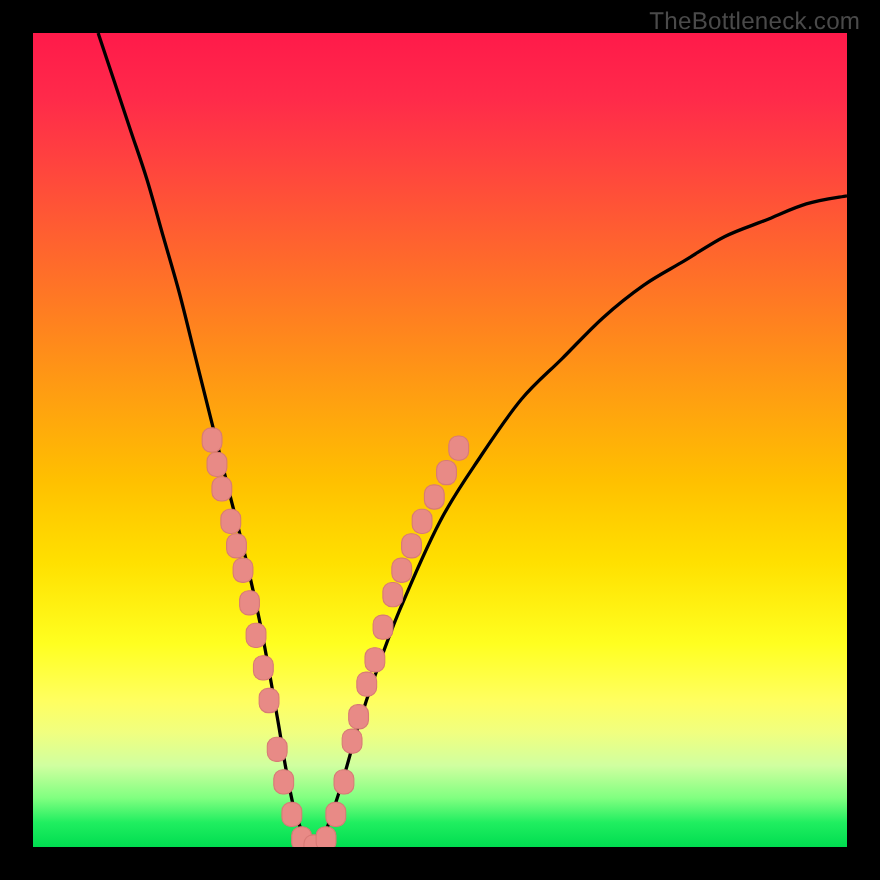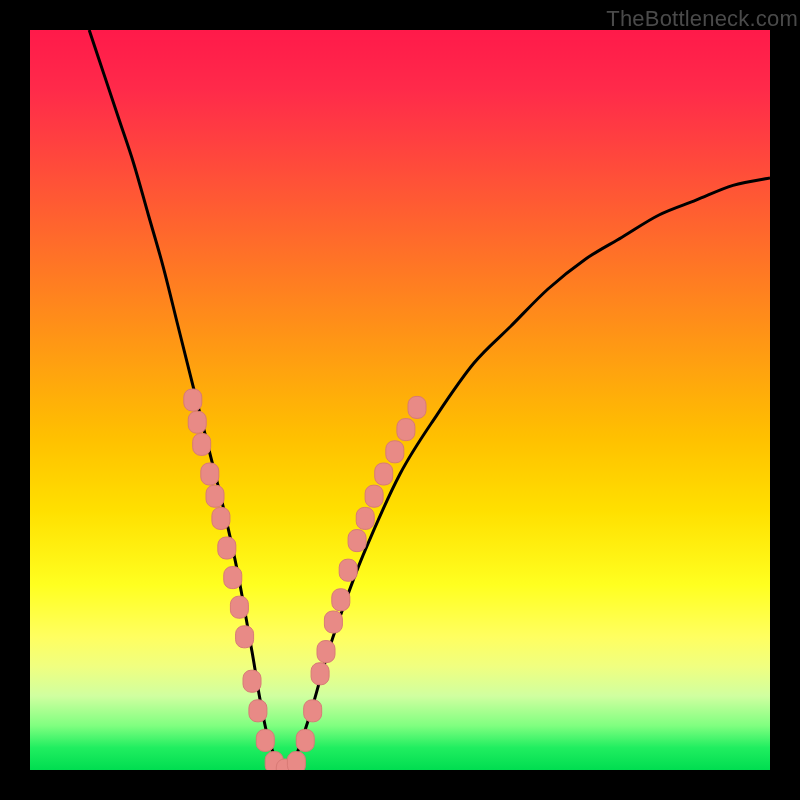--- a/index.html
+++ b/index.html
@@ -33,21 +33,21 @@
       #d0ffa0 90%,
       #80ff80 94%,
       #20ee60 97%,
       #00dd50 100%
     );
   }
   
   .watermark {
     position: absolute;
     top: 6px;
-    right: 2px;
+    right: 18px;
     color: #4a4a4a;
     font-size: 22px;
     font-weight: 500;
     z-index: 10;
     letter-spacing: 0.2px;
   }
   
   svg.curve {
     position: absolute;
     inset: 0;

